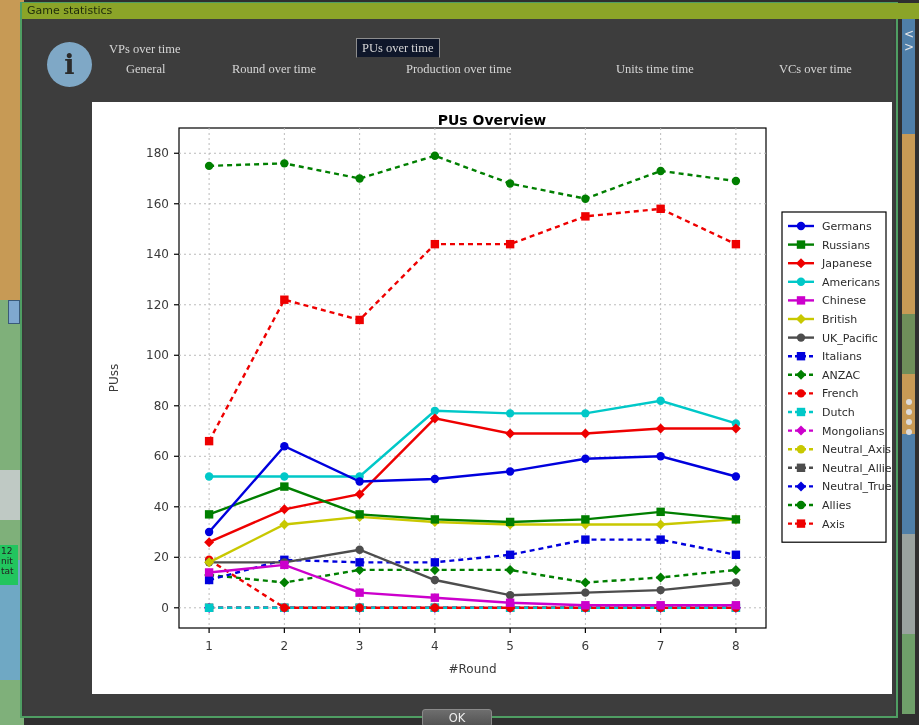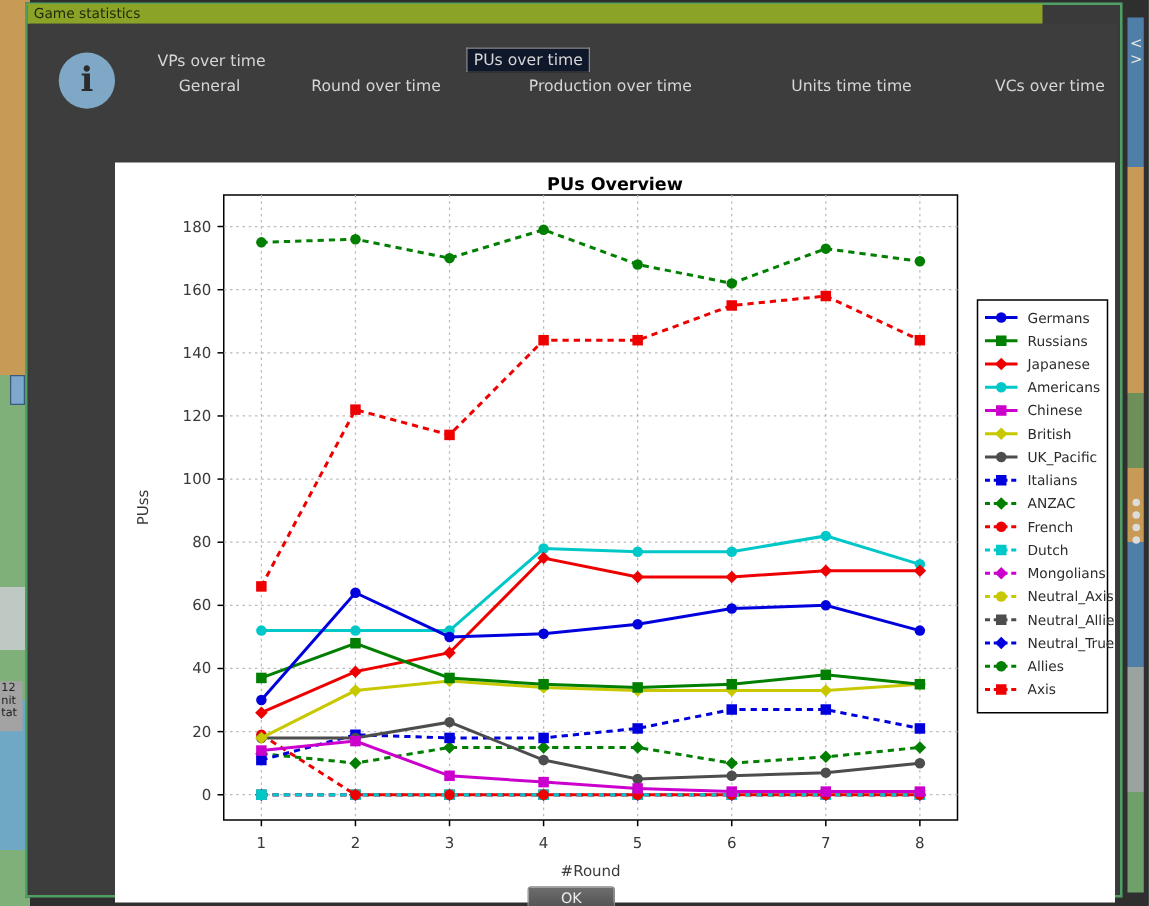--- a/index.html
+++ b/index.html
@@ -22,59 +22,59 @@
   .map-right{position:absolute;left:902px;top:14px;width:13px;height:700px;
     background:linear-gradient(to bottom,
       #4f7fa8 0px,#4f7fa8 120px,
       #c79a55 120px,#c79a55 300px,
       #6f8f5a 300px,#6f8f5a 360px,
       #c79a55 360px,#c79a55 420px,
       #4f7fa8 420px,#4f7fa8 520px,
       #9aa3a0 520px,#9aa3a0 620px,
       #6fa06a 620px,#6fa06a 700px);}
   .map-badge{position:absolute;left:0px;top:545px;width:18px;height:40px;
-    background:#a3a3a3;color:#222;font-size:9px;line-height:10px;padding:1px;
+    background:#22c55e;color:#222;font-size:9px;line-height:10px;padding:1px;
     box-sizing:border-box;overflow:hidden;}
   .map-chip{position:absolute;left:8px;top:300px;width:10px;height:22px;
     background:#7fa8cf;border:1px solid #3a5a78;}
   .map-dots{position:absolute;left:906px;top:395px;width:8px;height:46px;}
   .map-dots i{display:block;width:6px;height:6px;border-radius:50%;
     background:#dcdcdc;margin:4px 0;}
   .map-arrows{position:absolute;left:904px;top:28px;color:#e8e8e8;font-size:12px;
     line-height:13px;font-family:"DejaVu Sans", sans-serif;}
 
   
   #game-window{position:absolute;left:20px;top:2px;width:878px;height:716px;
     border:2px solid #4f9e63;box-sizing:border-box;background:#3a3a3a;}
-  #title-bar{position:absolute;left:22px;top:3px;width:812px;height:16px;
+  #title-bar{position:absolute;left:22px;top:3px;width:898px;height:16px;
     background:#8ba428;color:#1d2a0a;font-size:11px;line-height:16px;
     padding-left:5px;box-sizing:border-box;
     font-family:"DejaVu Sans", sans-serif;}
 
   
   #dialog{position:absolute;left:24px;top:19px;width:870px;height:697px;
     background:#3d3d3d;}
 
   #info-icon{position:absolute;left:23px;top:23px;width:45px;height:45px;
     border-radius:50%;background:#7fa8c6;}
   #info-icon b{position:absolute;left:0;right:0;top:7px;text-align:center;
     color:#2b2b2b;font-size:27px;font-weight:bold;font-style:normal;
     font-family:"DejaVu Serif", serif;}
 
   
-  #tabs{position:absolute;left:72px;top:20px;width:795px;height:60px;}
+  #tabs{position:absolute;left:55px;top:20px;width:795px;height:60px;font-family:Liberation Serif, serif;}
   .tab-row{position:relative;height:20px;}
   .tab{position:absolute;color:#d6d6d6;font-size:12.5px;white-space:nowrap;
     line-height:20px;cursor:default;}
   .tab.selected{border:1px solid #8d8d8d;border-bottom:1px solid #3d3d3d;
     padding:0 5px;line-height:18px;background:#0f172a;top:-1px;}
 
   
   #chart-panel{position:absolute;left:68px;top:83px;width:800px;height:592px;
-    background:#ffffff;margin-top:28px;}
+    background:#ffffff;}
   #chart-title{position:absolute;left:0;right:0;top:10px;text-align:center;
     font-size:14px;font-weight:bold;color:#000;}
   #plot-svg{position:absolute;left:0;top:0;}
 
   
   #ok-button{position:absolute;left:398px;top:690px;width:70px;height:18px;
     background:linear-gradient(to bottom,#6e6e6e,#525252);
     border:1px solid #8a8a8a;border-radius:3px;color:#ededed;font-size:11.5px;
     text-align:center;line-height:17px;cursor:pointer;box-sizing:border-box;}
 

